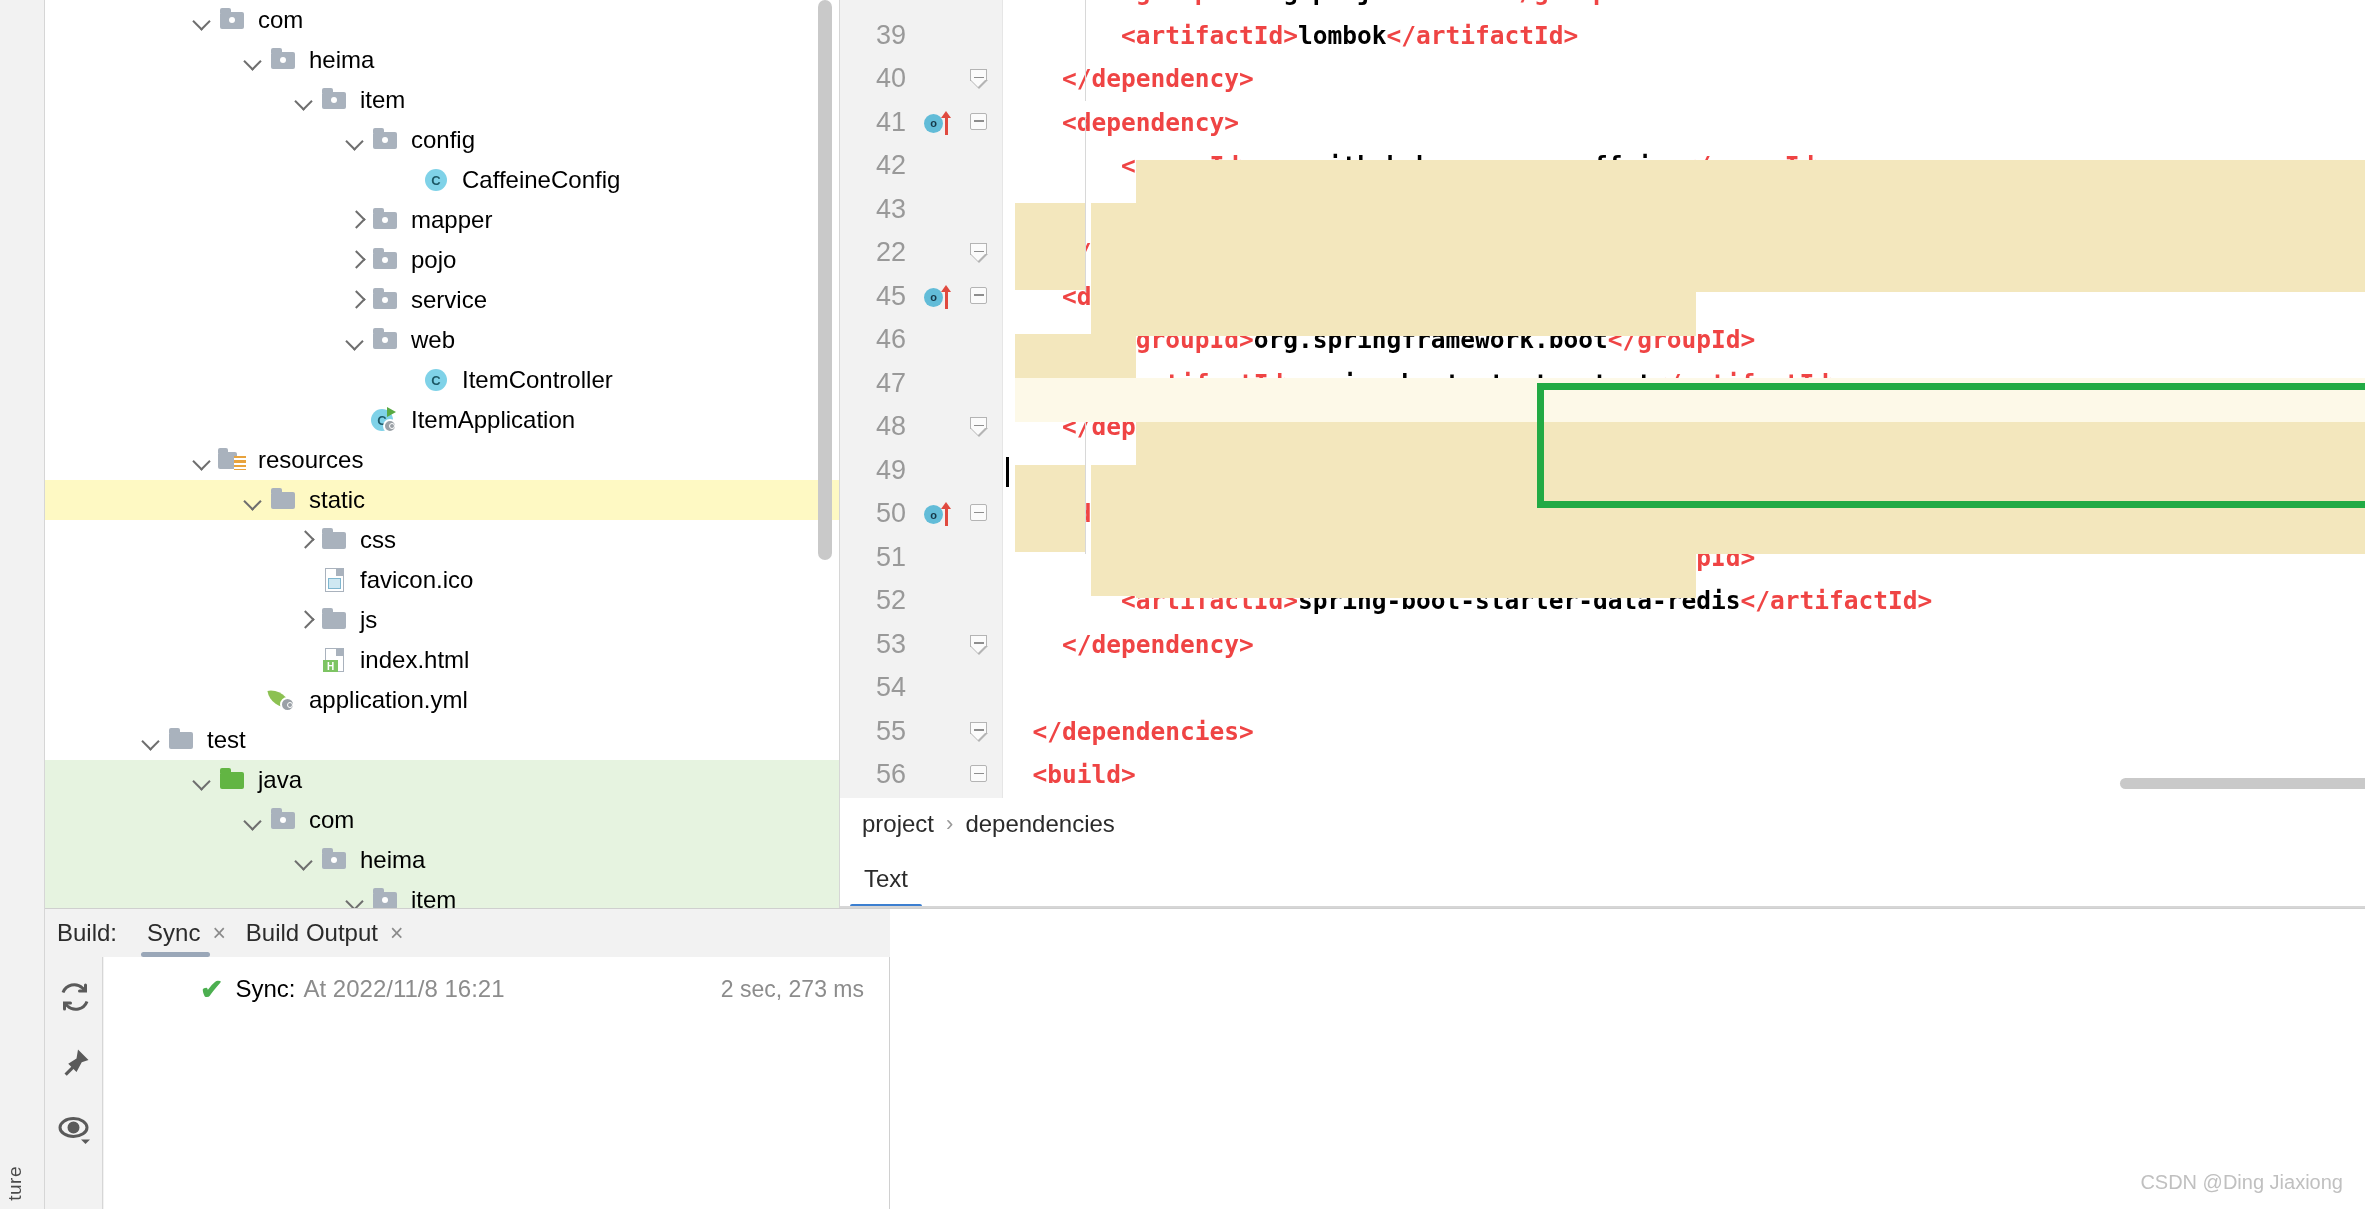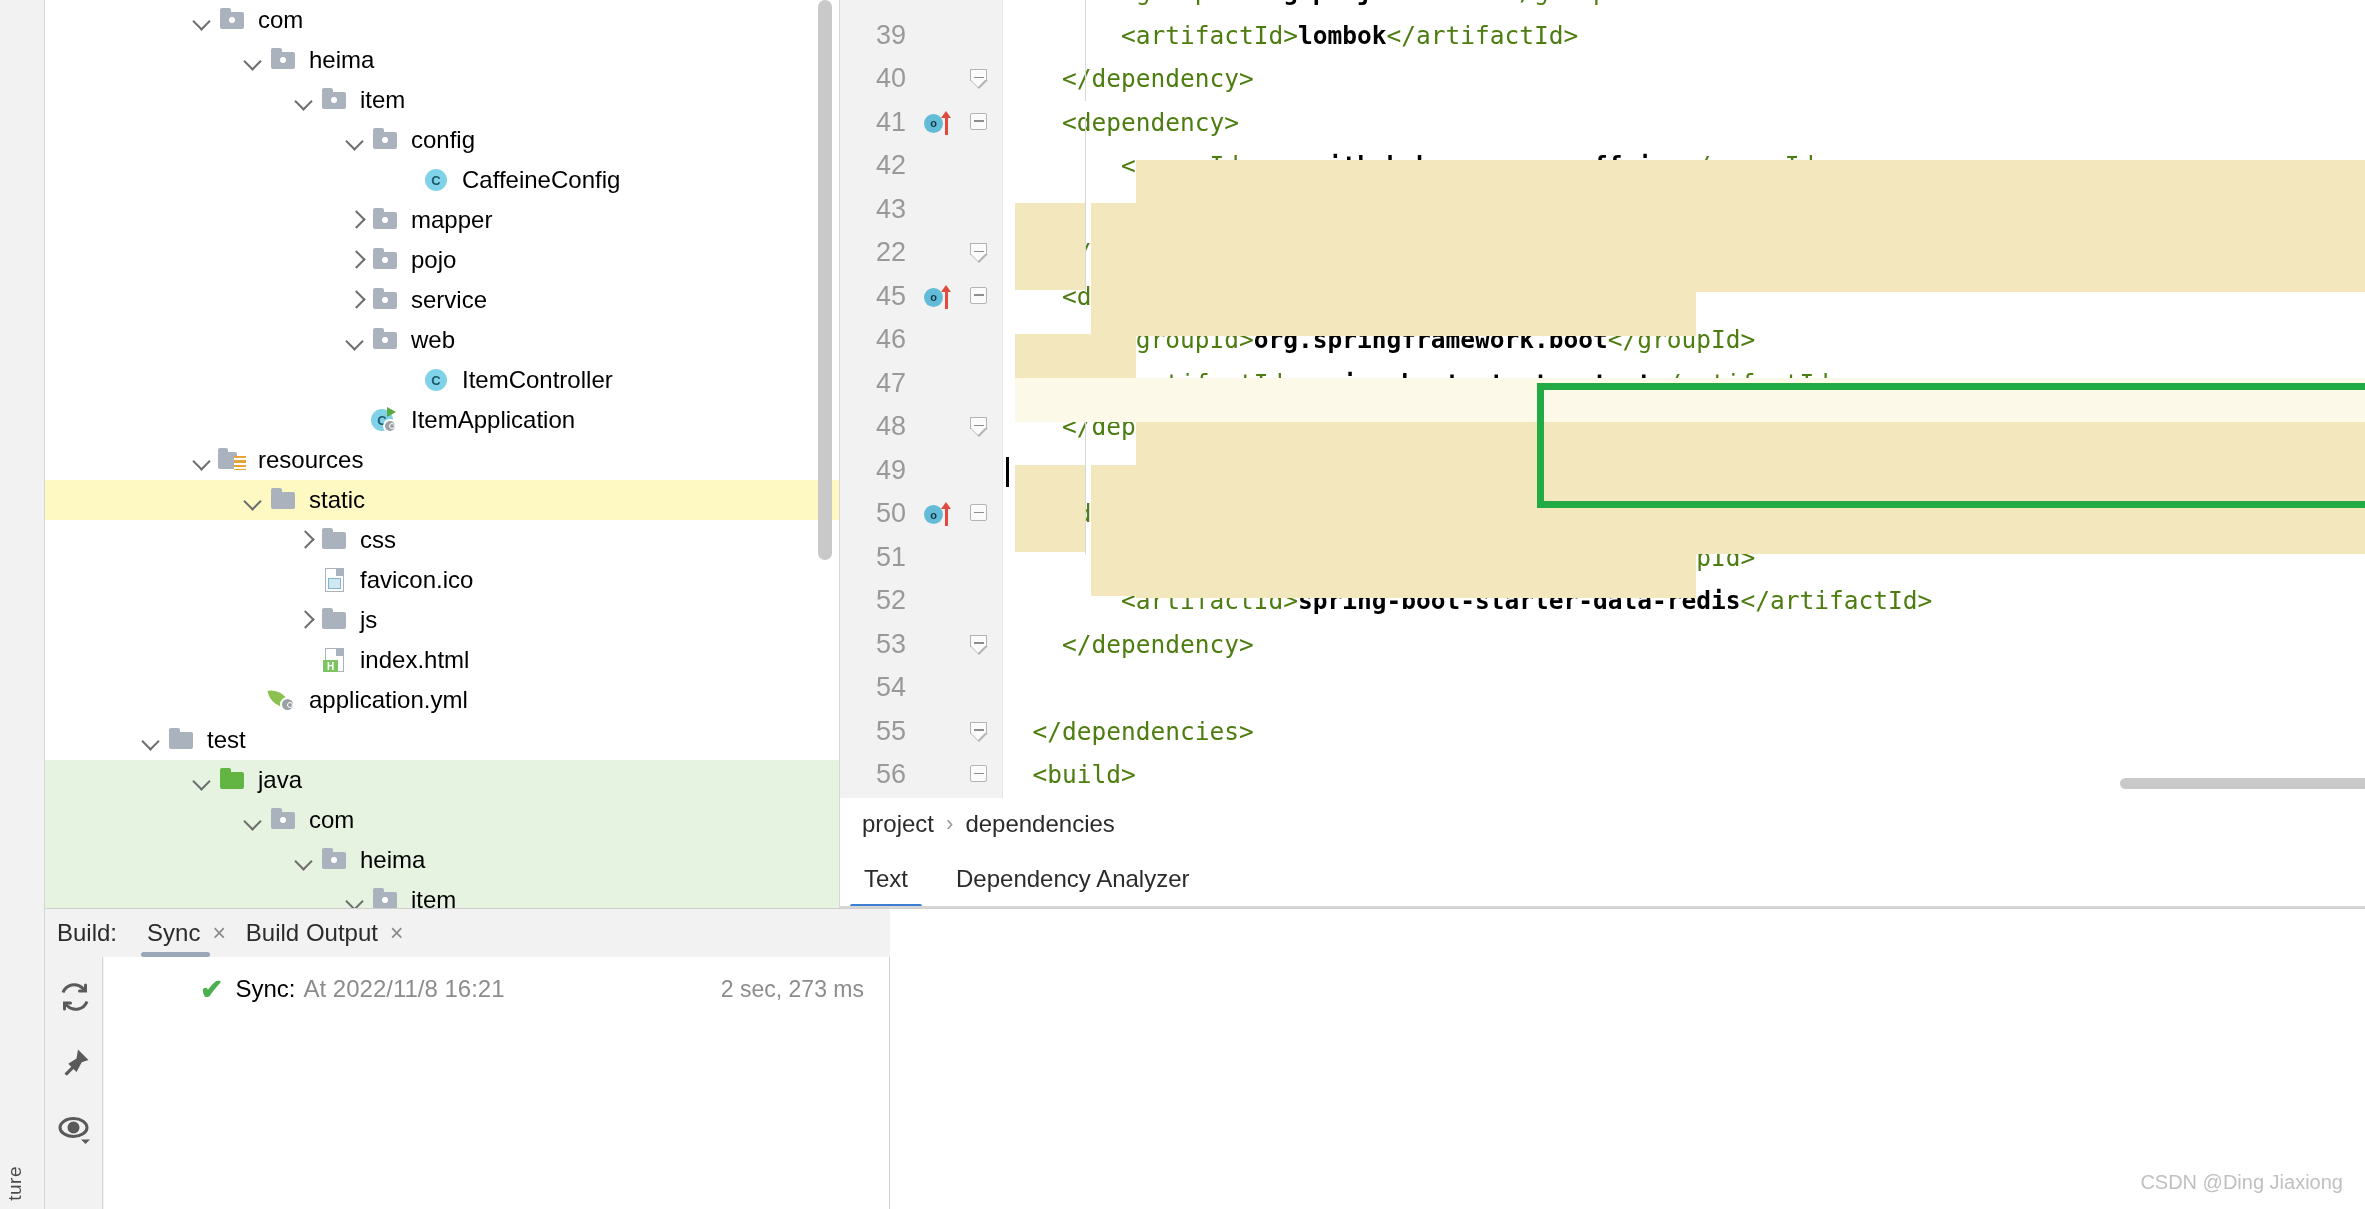--- a/index.html
+++ b/index.html
@@ -209,21 +209,21 @@
     position:absolute; left:3.4px; top:12px; width:0; height:0;
     border-left:7.8px solid transparent; border-right:7.8px solid transparent;
     border-top:7.6px solid #fbfbfb;
   }
   
   .ctext {
     position:absolute; left:163px; line-height:43.5px; white-space:pre;
     font-family:"DejaVu Sans Mono", monospace; font-size:24.5px;
     letter-spacing:0px;
   }
-  .tag-b { color:#4d7c0f; font-weight:normal; }
+  .tag-b { color:#ef4444; font-weight:bold; }
   .txt-b { color:#000000; font-weight:bold; }
   
   .iguide { position:absolute; width:1.4px; background:#d8d8d8; }
   
   .caret { position:absolute; width:2.5px; background:#000000; }
   
   .band { position:absolute; background:#f3e7bd; }
   .bandlite { position:absolute; background:#fdf9e8; }
   
   .greenbox {
@@ -670,23 +670,20 @@
   <div class="crumbbar">
     <span>project</span>
     <span class="crumbsep">›</span>
     <span>dependencies</span>
   </div>
 
   <div class="etabs">
     <div class="etab active">
       <span>Text</span>
     </div>
-    <div class="etab">
-      <span>Dependency Analyzer</span>
-    </div>
   </div>
   <div class="etabs-underline"></div>
 
   <div class="buildwin">
 
     <div class="buildheader">
       <span class="buildlabel">Build:</span>
       <div class="btab active">
         <span>Sync</span>
         <span class="x">×</span>

